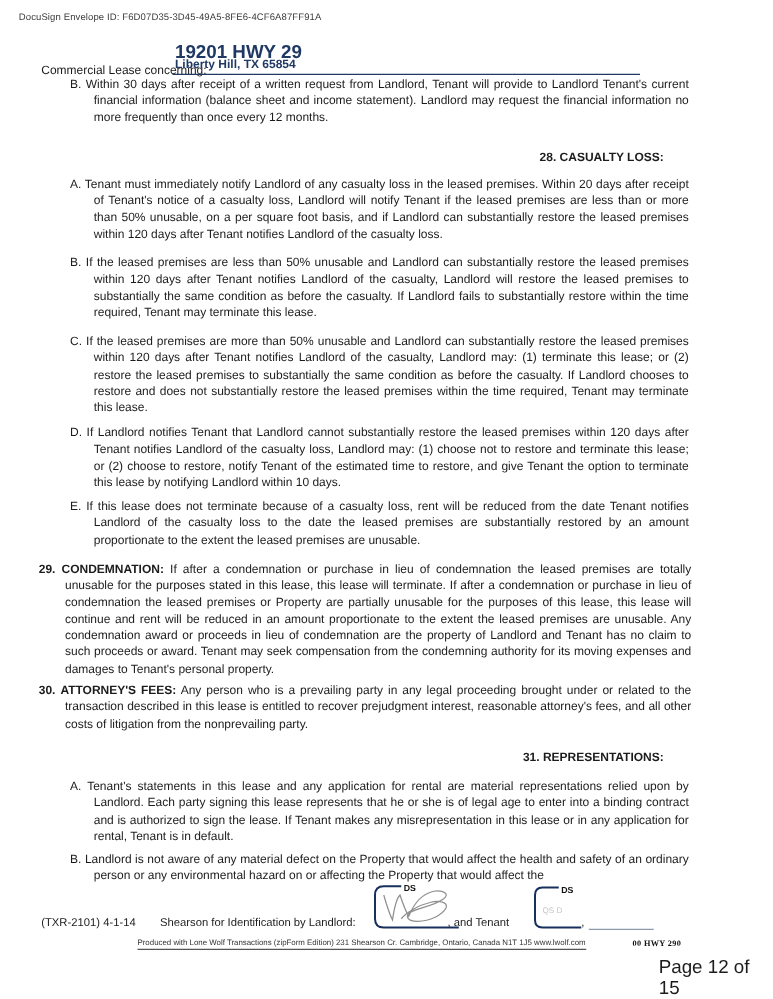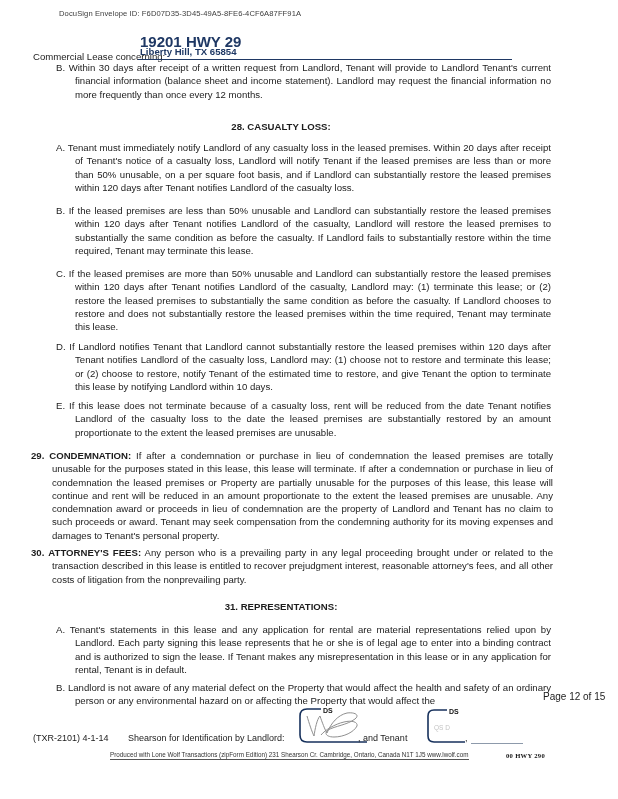--- a/index.html
+++ b/index.html
@@ -1,36 +1,36 @@
 <!DOCTYPE html>
 <html><head>
 <meta charset="utf-8">
 <style>
   html,body{margin:0;padding:0;background:#ffffff;}
   .page{
     position:relative;width:618px;height:799px;background:#ffffff;overflow:hidden;
     font-family:"Liberation Sans",sans-serif;color:#1c1c1c;
   }
-  .envelope-id{position:absolute;left:15px;top:9px;font-size:7.6px;color:#3c3c3c;letter-spacing:.1px;margin-left:44px;}
+  .envelope-id{position:absolute;left:15px;top:9px;font-size:7.6px;color:#3c3c3c;letter-spacing:.1px;}
   .addr1{position:absolute;left:140px;top:33px;font-size:15px;font-weight:bold;color:#1f3864;}
   .concerning-label{position:absolute;left:33px;top:51px;font-size:9.6px;color:#1c1c1c;}
   .addr2{position:absolute;left:140px;top:46px;font-size:9.6px;font-weight:bold;color:#1f3864;}
   .hdr-underline{position:absolute;left:138px;top:59px;width:374px;border-top:1.2px solid #1f3864;}
   .para{position:absolute;font-size:9.6px;line-height:13.3px;text-align:justify;color:#1c1c1c;}
-  .heading{left:31px;width:500px;font-weight:bold;text-align:center;}
+  .heading{left:31px;width:500px;font-weight:bold;text-align:right;}
   .section-para{left:31px;width:501px;padding-left:21px;text-indent:-21px;}
   .item{left:56px;width:476px;padding-left:19px;text-indent:-19px;}
   .bold{font-weight:bold;}
   
   .ft{position:absolute;font-size:9px;color:#1c1c1c;}
   .blank-line{position:absolute;border-top:1px solid #8d9aab;}
   .stamp{position:absolute;}
   .produced{position:absolute;left:110px;top:751px;font-size:6.3px;color:#333;border-bottom:.5px solid #555;padding-bottom:1px;}
   .doc-tag{position:absolute;left:506px;top:752px;font-size:6.6px;font-weight:bold;font-family:"Liberation Serif",serif;color:#111;letter-spacing:.3px;}
-  .page-label{position:absolute;left:527px;top:691px;font-size:10px;color:#1c1c1c;margin-left:16px;}
+  .page-label{position:absolute;left:527px;top:765px;font-size:15px;color:#1c1c1c;}
 </style>
 </head>
 <body>
 
 <div class="page">
 
   <div class="envelope-id">DocuSign Envelope ID: F6D07D35-3D45-49A5-8FE6-4CF6A87FF91A</div>
 
   <div class="addr1">19201 HWY 29</div>
   <div class="concerning-label">Commercial Lease concerning:</div>

